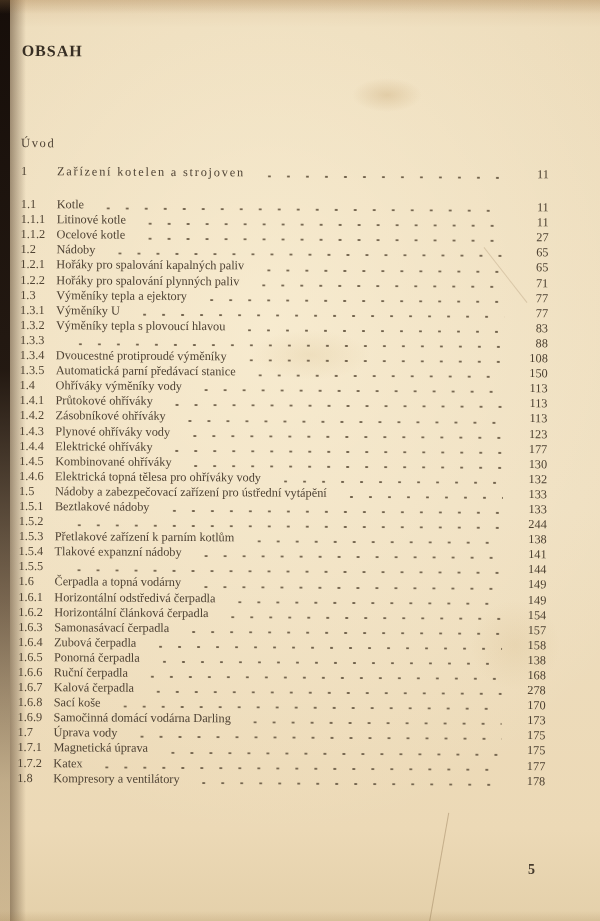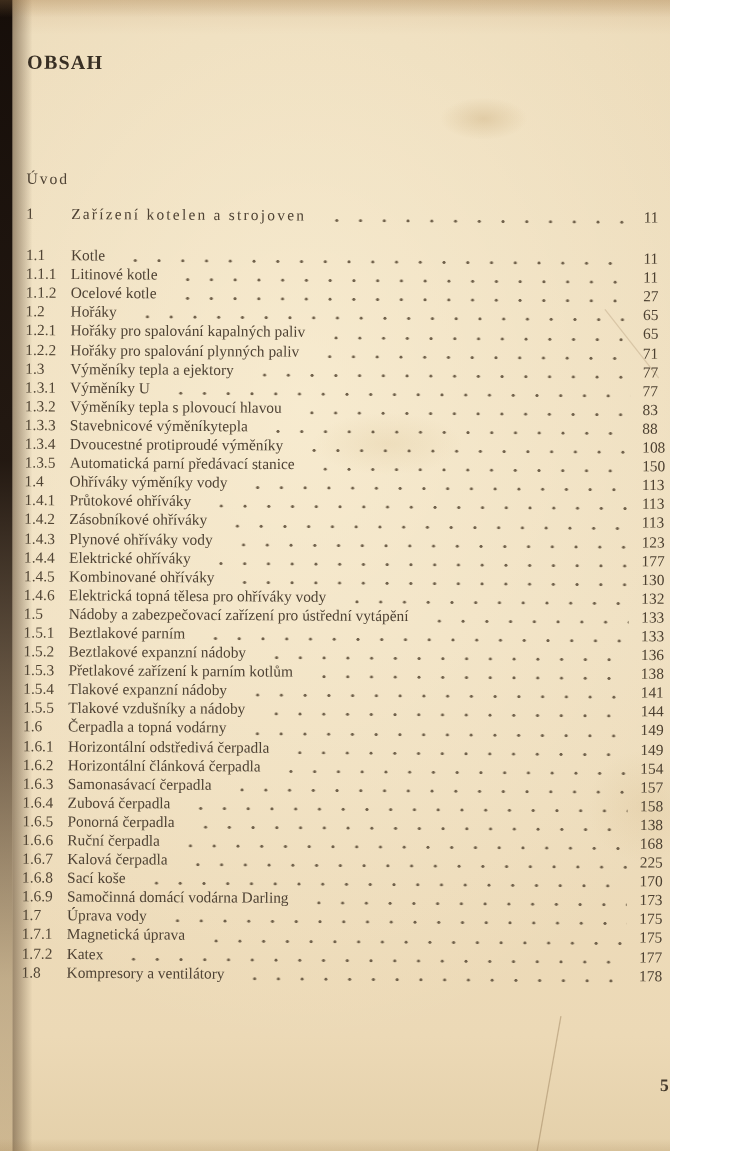--- a/index.html
+++ b/index.html
@@ -5,21 +5,21 @@
   html, body {
     margin: 0;
     padding: 0;
     width: 600px;
     height: 921px;
     overflow: hidden;
     font-family: "Liberation Serif", "DejaVu Serif", serif;
   }
   .scan {
     position: relative;
-    width: 536px;
+    width: 600px;
     height: 921px;
     background: #14b8a6;
     overflow: hidden;
     font-family: Liberation Serif, serif;
   }
   
   .paper {
     position: absolute;
     inset: 0;
     background:
@@ -128,21 +128,21 @@
     height: 4px;
     margin: 0 10px 3px 13px;
     min-width: 14px;
     background-image: radial-gradient(circle, #6f604a 1.05px, rgba(0,0,0,0) 1.5px);
     background-size: 19px 4px;
     background-repeat: repeat-x;
     background-position: 2px 1px;
   }
   .row .pg {
     flex: 0 0 34px;
-    text-align: left;
+    text-align: right;
     color: #4c4031;
   }
   .folio {
     position: absolute;
     left: 528px; top: 862px;
     font-size: 14px;
     font-weight: bold;
     color: #453a2c;
   }
 </style>
@@ -190,21 +190,21 @@
 
   <div class="row">
     <span class="num">1.1.2</span>
     <span class="title">Ocelové kotle</span>
     <span class="dots"></span>
     <span class="pg">27</span>
   </div>
 
   <div class="row">
     <span class="num">1.2</span>
-    <span class="title">Hořáky</span>
+    <span class="title">Nádoby</span>
     <span class="dots"></span>
     <span class="pg">65</span>
   </div>
 
   <div class="row">
     <span class="num">1.2.1</span>
     <span class="title">Hořáky pro spalování kapalných paliv</span>
     <span class="dots"></span>
     <span class="pg">65</span>
   </div>
@@ -232,21 +232,20 @@
 
   <div class="row">
     <span class="num">1.3.2</span>
     <span class="title">Výměníky tepla s plovoucí hlavou</span>
     <span class="dots"></span>
     <span class="pg">83</span>
   </div>
 
   <div class="row">
     <span class="num">1.3.3</span>
-    <span class="title">Stavebnicové výměníkytepla</span>
     <span class="dots"></span>
     <span class="pg">88</span>
   </div>
 
   <div class="row">
     <span class="num">1.3.4</span>
     <span class="title">Dvoucestné protiproudé výměníky</span>
     <span class="dots"></span>
     <span class="pg">108</span>
   </div>
@@ -309,49 +308,47 @@
 
   <div class="row">
     <span class="num">1.5</span>
     <span class="title">Nádoby a zabezpečovací zařízení pro ústřední vytápění</span>
     <span class="dots"></span>
     <span class="pg">133</span>
   </div>
 
   <div class="row">
     <span class="num">1.5.1</span>
-    <span class="title">Beztlakové parním</span>
+    <span class="title">Beztlakové nádoby</span>
     <span class="dots"></span>
     <span class="pg">133</span>
   </div>
 
   <div class="row">
     <span class="num">1.5.2</span>
-    <span class="title">Beztlakové expanzní nádoby</span>
-    <span class="dots"></span>
-    <span class="pg">136</span>
+    <span class="dots"></span>
+    <span class="pg">244</span>
   </div>
 
   <div class="row">
     <span class="num">1.5.3</span>
     <span class="title">Přetlakové zařízení k parním kotlům</span>
     <span class="dots"></span>
     <span class="pg">138</span>
   </div>
 
   <div class="row">
     <span class="num">1.5.4</span>
     <span class="title">Tlakové expanzní nádoby</span>
     <span class="dots"></span>
     <span class="pg">141</span>
   </div>
 
   <div class="row">
     <span class="num">1.5.5</span>
-    <span class="title">Tlakové vzdušníky a nádoby</span>
     <span class="dots"></span>
     <span class="pg">144</span>
   </div>
 
   <div class="row">
     <span class="num">1.6</span>
     <span class="title">Čerpadla a topná vodárny</span>
     <span class="dots"></span>
     <span class="pg">149</span>
   </div>
@@ -395,21 +392,21 @@
     <span class="num">1.6.6</span>
     <span class="title">Ruční čerpadla</span>
     <span class="dots"></span>
     <span class="pg">168</span>
   </div>
 
   <div class="row">
     <span class="num">1.6.7</span>
     <span class="title">Kalová čerpadla</span>
     <span class="dots"></span>
-    <span class="pg">225</span>
+    <span class="pg">278</span>
   </div>
 
   <div class="row">
     <span class="num">1.6.8</span>
     <span class="title">Sací koše</span>
     <span class="dots"></span>
     <span class="pg">170</span>
   </div>
 
   <div class="row">

